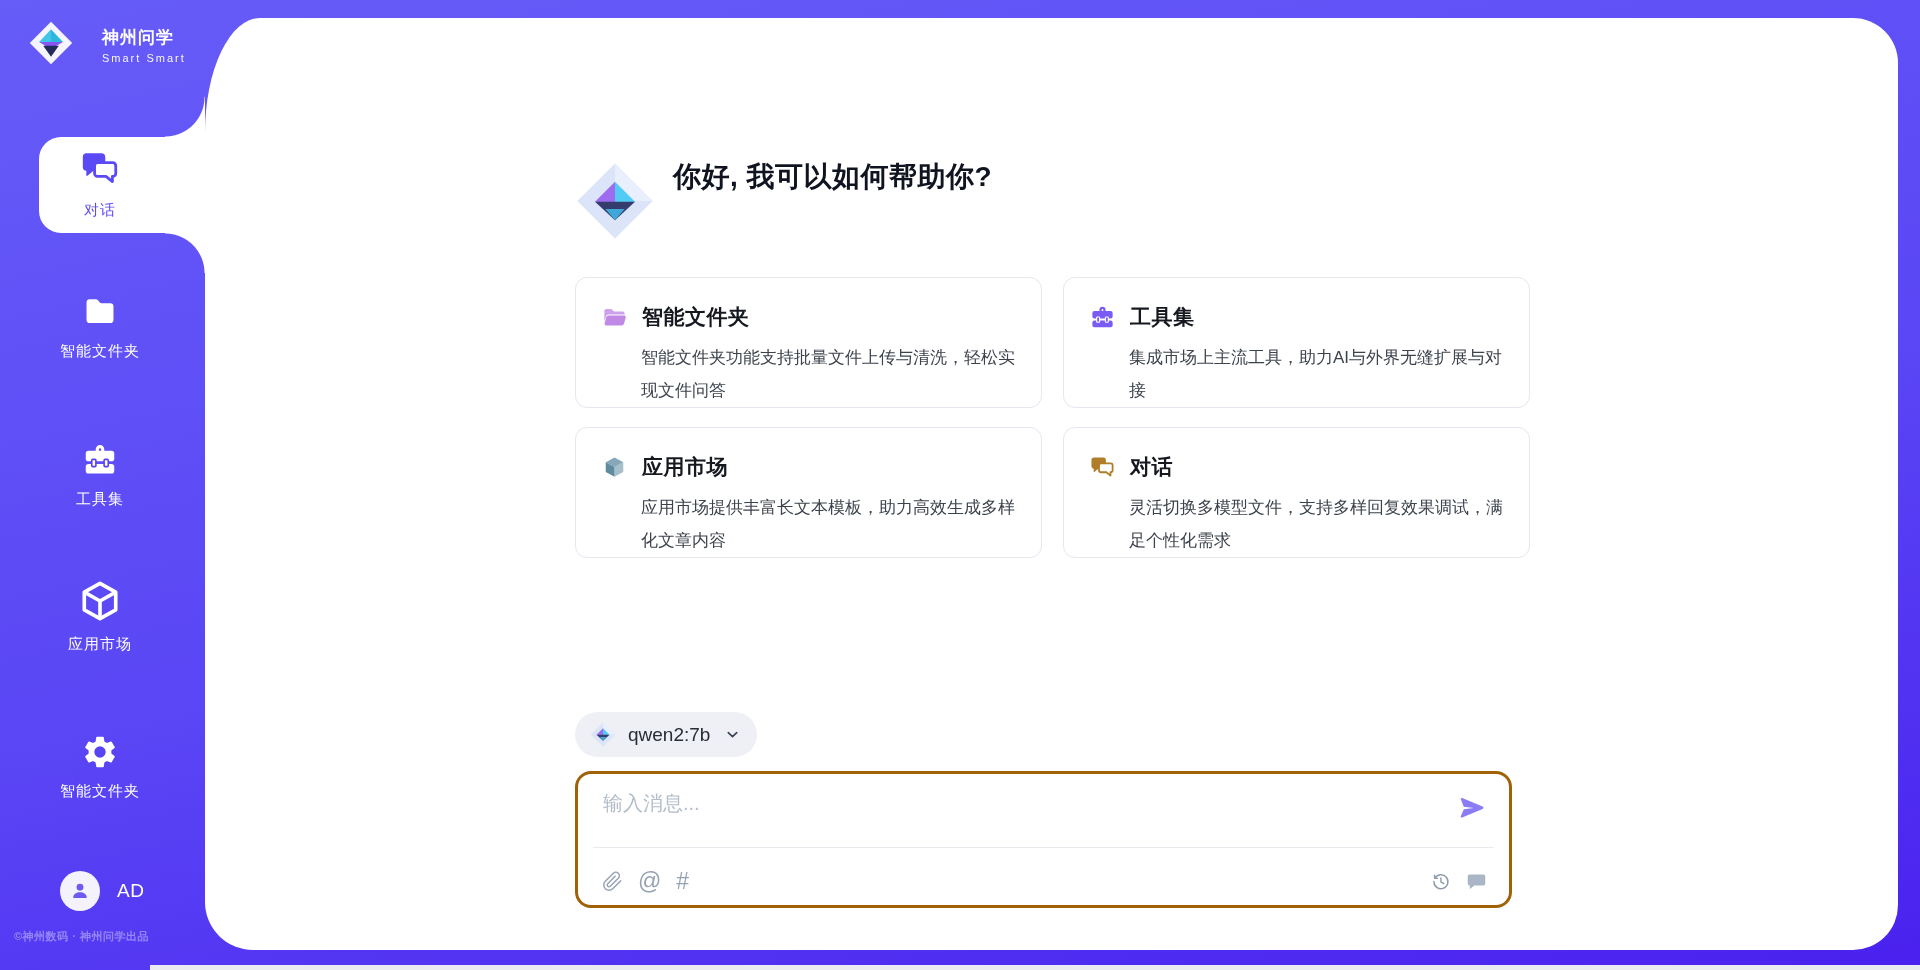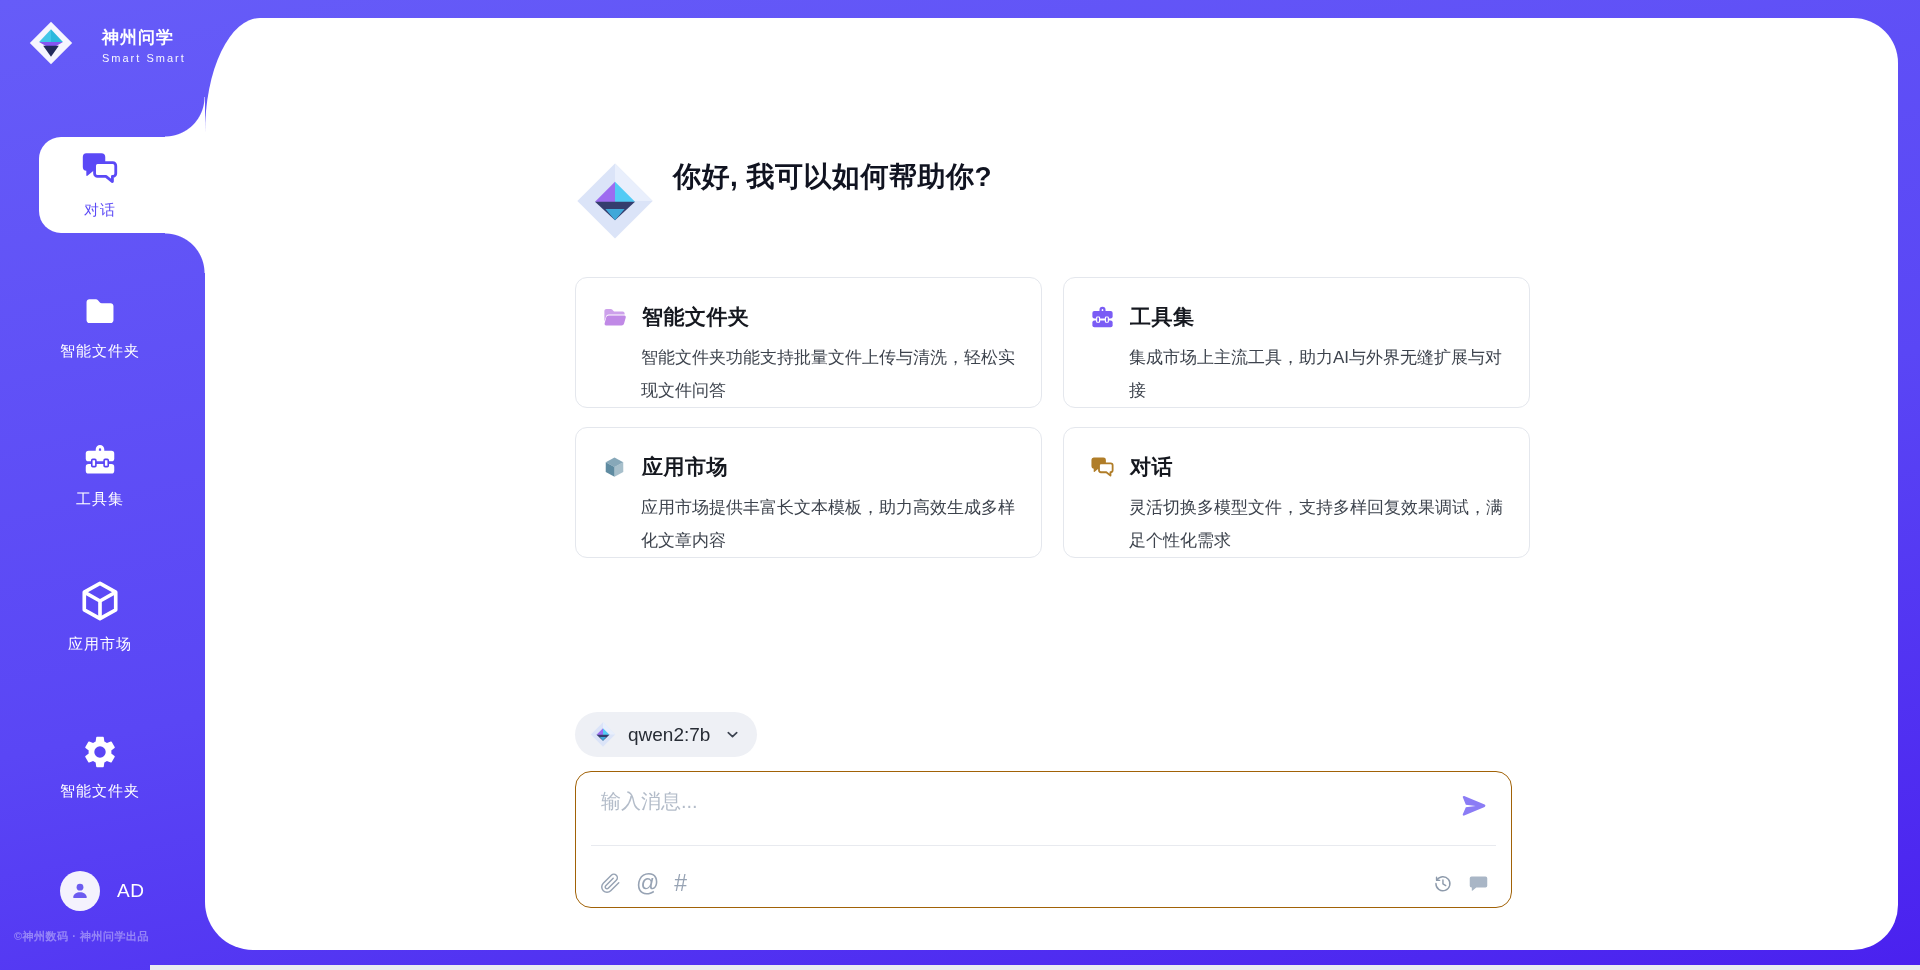--- a/index.html
+++ b/index.html
@@ -55,21 +55,21 @@
   .card-desc{margin:10px 0 0 40px;font-size:17px;line-height:33px;color:#3d434d;}
   
   .model-pill{
     position:absolute;left:575px;top:712px;height:45px;padding:0 16px 0 15px;border-radius:23px;
     background:#eef0f5;display:inline-flex;align-items:center;gap:12px;cursor:pointer;
   }
   .model-pill .pill-diamond{width:26px;height:27px;}
   .model-name{font-size:19px;color:#272c35;}
   .model-pill .chev{width:17px;height:17px;color:#3c4350;margin-left:2px;}
   
-  .composer{position:absolute;left:575px;top:771px;width:937px;height:137px;background:#fff;border:1px solid #a16207;border-radius:16px;}
+  .composer{position:absolute;left:575px;top:771px;width:937px;height:137px;background:#fff;border:3px solid #a16207;border-radius:16px;}
   .composer textarea{
     position:absolute;left:25px;top:16px;width:840px;height:48px;border:none;outline:none;resize:none;
     font-family:inherit;font-size:20px;color:#3d434d;background:transparent;
   }
   .composer textarea::placeholder{color:#b3bcc9;}
   .send-btn{position:absolute;right:22px;top:20px;width:30px;height:30px;color:#8b7cf5;cursor:pointer;background:none;border:none;}
   .send-btn svg{width:28px;height:28px;}
   .composer-divider{position:absolute;left:15px;right:15px;top:73px;height:1px;background:#e8eaef;}
   .tools-left{position:absolute;left:24px;bottom:13px;display:flex;align-items:center;gap:15px;color:#97a3b4;}
   .tools-left svg{width:21px;height:21px;display:block;cursor:pointer;}

